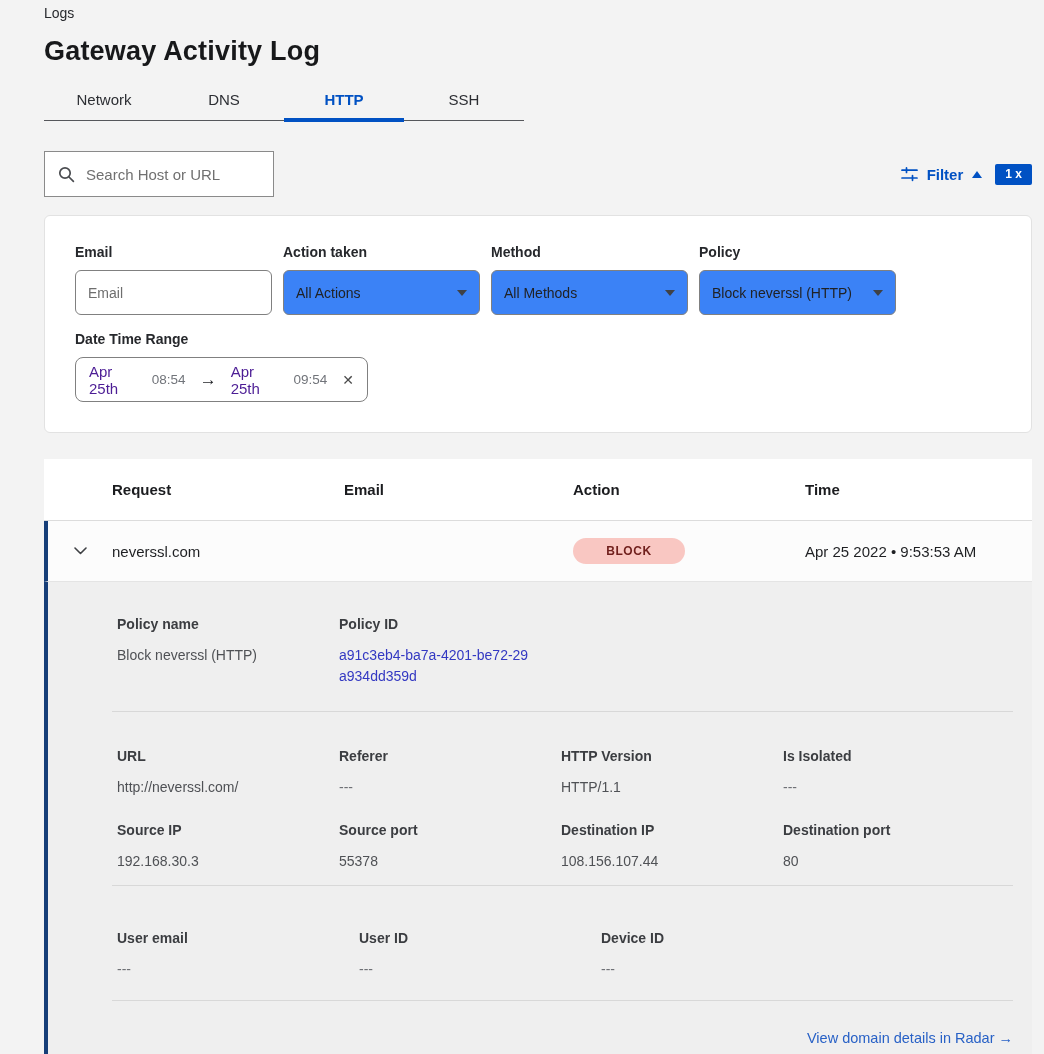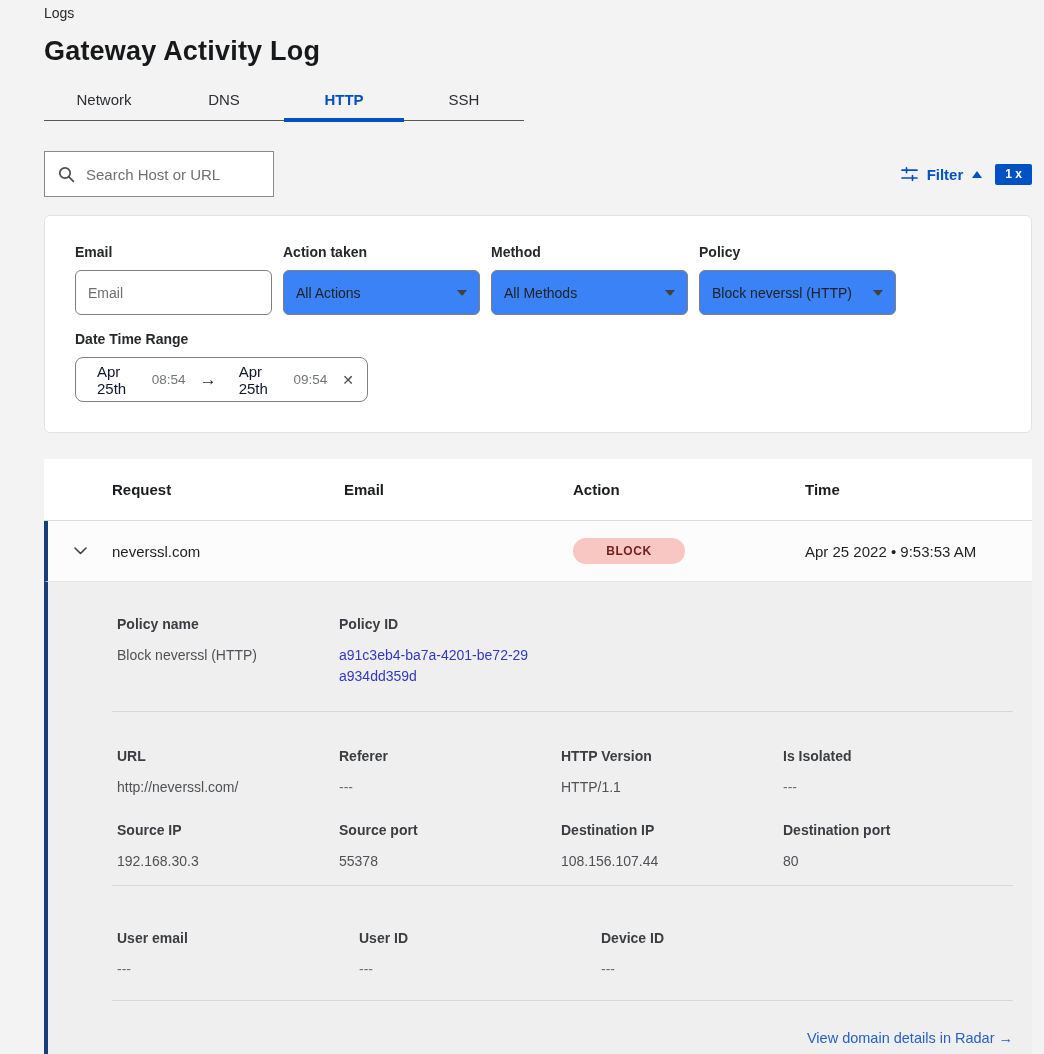--- a/index.html
+++ b/index.html
@@ -36,21 +36,21 @@
   .filter-panel { margin-top: 18px; background: #fff; border: 1px solid #e2e2e2; border-radius: 6px; padding: 28px 30px 30px; }
   .field-row { display: flex; gap: 11px; }
   .field { width: 197px; }
   .field-label { font-size: 14px; font-weight: 700; color: #26282c; line-height: 17px; margin-bottom: 9px; }
   .text-input { width: 100%; height: 45px; border: 1px solid #808080; border-radius: 6px; padding: 0 12px; font-size: 14px; font-family: inherit; outline: none; color: #202225; background: #fff; }
   .text-input::placeholder { color: #6e6e6e; }
   .select { width: 100%; height: 45px; border: 1px solid #808080; border-radius: 6px; padding: 0 12px; font-size: 14px; color: #202225; background: #3b82f6; display: flex; align-items: center; justify-content: space-between; cursor: pointer; }
   .caret-down { width: 0; height: 0; border-left: 5px solid transparent; border-right: 5px solid transparent; border-top: 6.5px solid #3f4145; }
   .date-label { margin-top: 16px; }
   .date-range { margin-top: 8px; width: 293px; height: 45px; border: 1px solid #808080; border-radius: 8px; background: #fff; display: flex; align-items: center; padding: 0 13px; gap: 9px; }
-  .date-text { font-size: 15px; color: #0f172a; margin-left: 8px; }
+  .date-text { font-size: 15px; color: #4c1d95; }
   .time-text { font-size: 13.5px; color: #71747a; }
   .range-arrow { font-size: 17px; color: #1d1f23; margin: 0 5px; }
   .range-close { font-size: 14px; color: #4a4a4a; margin-left: 6px; cursor: pointer; }
 
   
   .table-card { margin-top: 26px; background: #fff; min-height: 602px; }
   .thead { display: grid; grid-template-columns: 68px 232px 229px 232px auto; align-items: center; height: 62px; border-bottom: 1px solid #dcdcdc; }
   .thead .th { font-size: 15px; font-weight: 700; color: #1b1c1f; }
   .trow { display: grid; grid-template-columns: 64px 232px 229px 232px auto; align-items: center; height: 61px; background: #fcfcfc; border-left: 4px solid #163e78; border-bottom: 1px solid #e4e4e4; cursor: pointer; }
   .trow .cell { font-size: 15px; color: #1f2023; }

